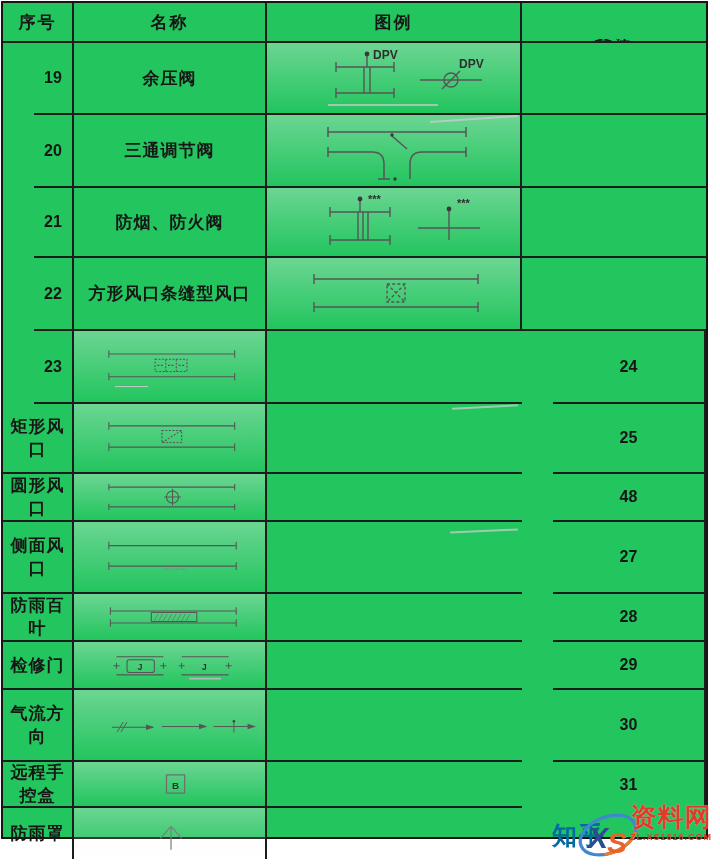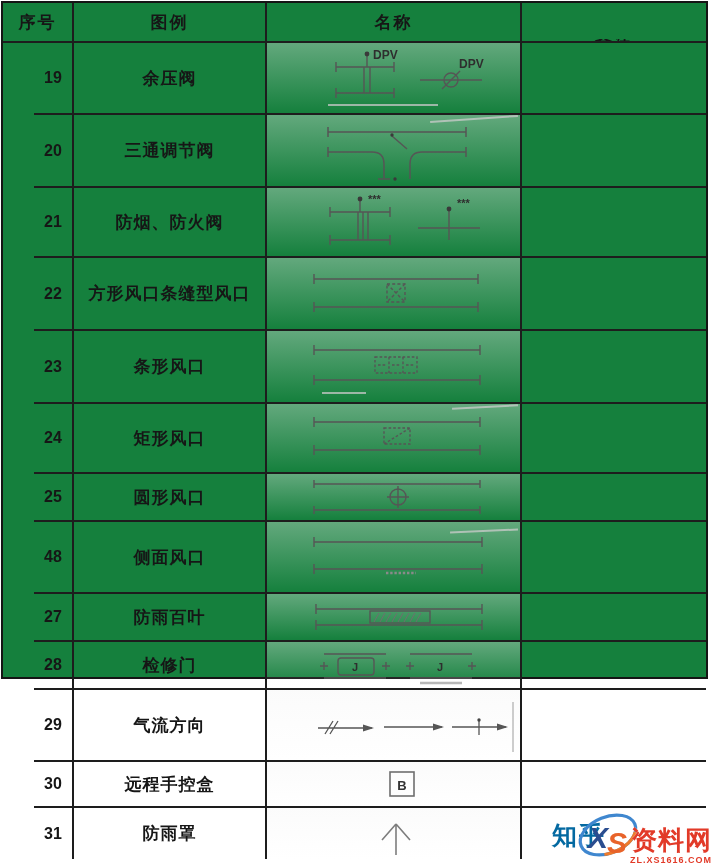--- a/index.html
+++ b/index.html
@@ -1,22 +1,22 @@
 <!DOCTYPE html>
 <html><head>
 <meta charset="utf-8">
 <style>
   * { margin:0; padding:0; box-sizing:border-box; }
   html,body { width:720px; height:868px; }
   body { background:#ffffff; font-family:"Liberation Sans", sans-serif; position:relative; overflow:hidden; }
   .page { position:absolute; inset:0; background:#ffffff; }
 
   .tbl {
-    position:absolute; left:1px; top:1px; width:707px; height:678px;
-    border:2px solid #151515; background:#15803d;
+    position:absolute; left:1px; top:1px; width:707px; height:838px;
+    border:2px solid #151515; background:#22c55e;
     display:grid;
     grid-template-columns:71px 193px 255px 184px;
     grid-template-rows:40px 72px 73px 70px 73px 73px 70px 48px 72px 48px 48px 72px 46px 51px;
   }
   .cell {
     border-right:2px solid #1d1d1d; border-bottom:2px solid #1d1d1d;
     display:flex; align-items:center; justify-content:center;
     overflow:hidden; color:#161616; background:transparent;
   }
   .col-last { border-right:none;margin-top:36px; }
@@ -29,34 +29,34 @@
   svg text { font-family:"Liberation Sans", sans-serif; }
 
   .artifact { position:absolute; height:2px; background:#cccccc; opacity:.75; }
   .artifact.a1 { left:430px; top:118px; width:88px; transform:rotate(-4deg); }
   .artifact.a2 { left:452px; top:406px; width:66px; transform:rotate(-3deg); }
   .artifact.a3 { left:450px; top:530px; width:68px; transform:rotate(-2.5deg); }
 
   .watermark { position:absolute; right:6px; bottom:3px; width:162px; height:62px; }
   .wm-zhihu { position:absolute; left:0; top:16px; font-size:25px; font-weight:700; color:#0369a1; letter-spacing:2px; }
   .wm-logo { position:absolute; left:22px; top:2px; }
-  .wm-right { position:absolute; left:78px; top:24px; text-align:right; }
+  .wm-right { position:absolute; left:78px; top:1px; text-align:center; }
   .wm-site { font-size:26px; font-weight:700; color:#e23a28; letter-spacing:1px; line-height:1.05;
              text-shadow:0 0 1px rgba(255,255,255,.8); }
   .wm-domain { margin-top:1px; font-size:9px; font-weight:700; color:#e23a28; letter-spacing:1px; }
 </style>
 </head>
 <body>
 
 <div class="page">
 
   <div class="tbl" id="tbl">
     <div class="cell head">序号</div>
+    <div class="cell head">名称</div>
     <div class="cell head">图例</div>
-    <div class="cell head">名称</div>
     <div class="cell head col-last">备注</div>
 
   <div class="cell num-cell">19</div>
       <div class="cell name-cell">余压阀</div>
       <div class="cell sym-cell">
         <svg width="252" height="70" viewBox="0 0 252 70">
   <g fill="none" stroke="#565656" stroke-width="1.4">
    <path d="M68,24 H126 M68,50 H126 M68,19 V29 M68,45 V55 M126,19 V29 M126,45 V55 M96,24 V50 M102,24 V50 M99,24 V12"></path>
    <path d="M152,37 H214"></path>
             <circle cx="183" cy="37" r="7"></circle>
@@ -109,21 +109,20 @@
    <path d="M46,21 H210 M46,49 H210 M46,16 V26 M46,44 V54 M210,16 V26 M210,44 V54"></path>
    <g stroke-dasharray="3,2.2">
               <rect x="119" y="26" width="18" height="18"></rect>
               <path d="M119,26 L137,44 M137,26 L119,44"></path>
             </g>
   </g>
         </svg>
       </div>
       <div class="cell remark-cell col-last"></div>
       <div class="cell num-cell">23</div>
-      <div class="cell name-cell">条形风口</div>
       <div class="cell sym-cell">
         <svg width="252" height="71" viewBox="0 0 252 71">
   <g fill="none" stroke="#565656" stroke-width="1.4">
    <path d="M46,19 H212 M46,49 H212 M46,14 V24 M46,44 V54 M212,14 V24 M212,44 V54"></path>
    <g stroke-dasharray="2.6,2">
               <rect x="107" y="26" width="42" height="16"></rect>
               <path d="M121,26 V42 M135,26 V42 M110,34 H118 M124,34 H132 M138,34 H146"></path>
             </g>
   </g>
   <path d="M54,62 H98" stroke="#c9c9c9" stroke-width="1.3" fill="none"></path>

